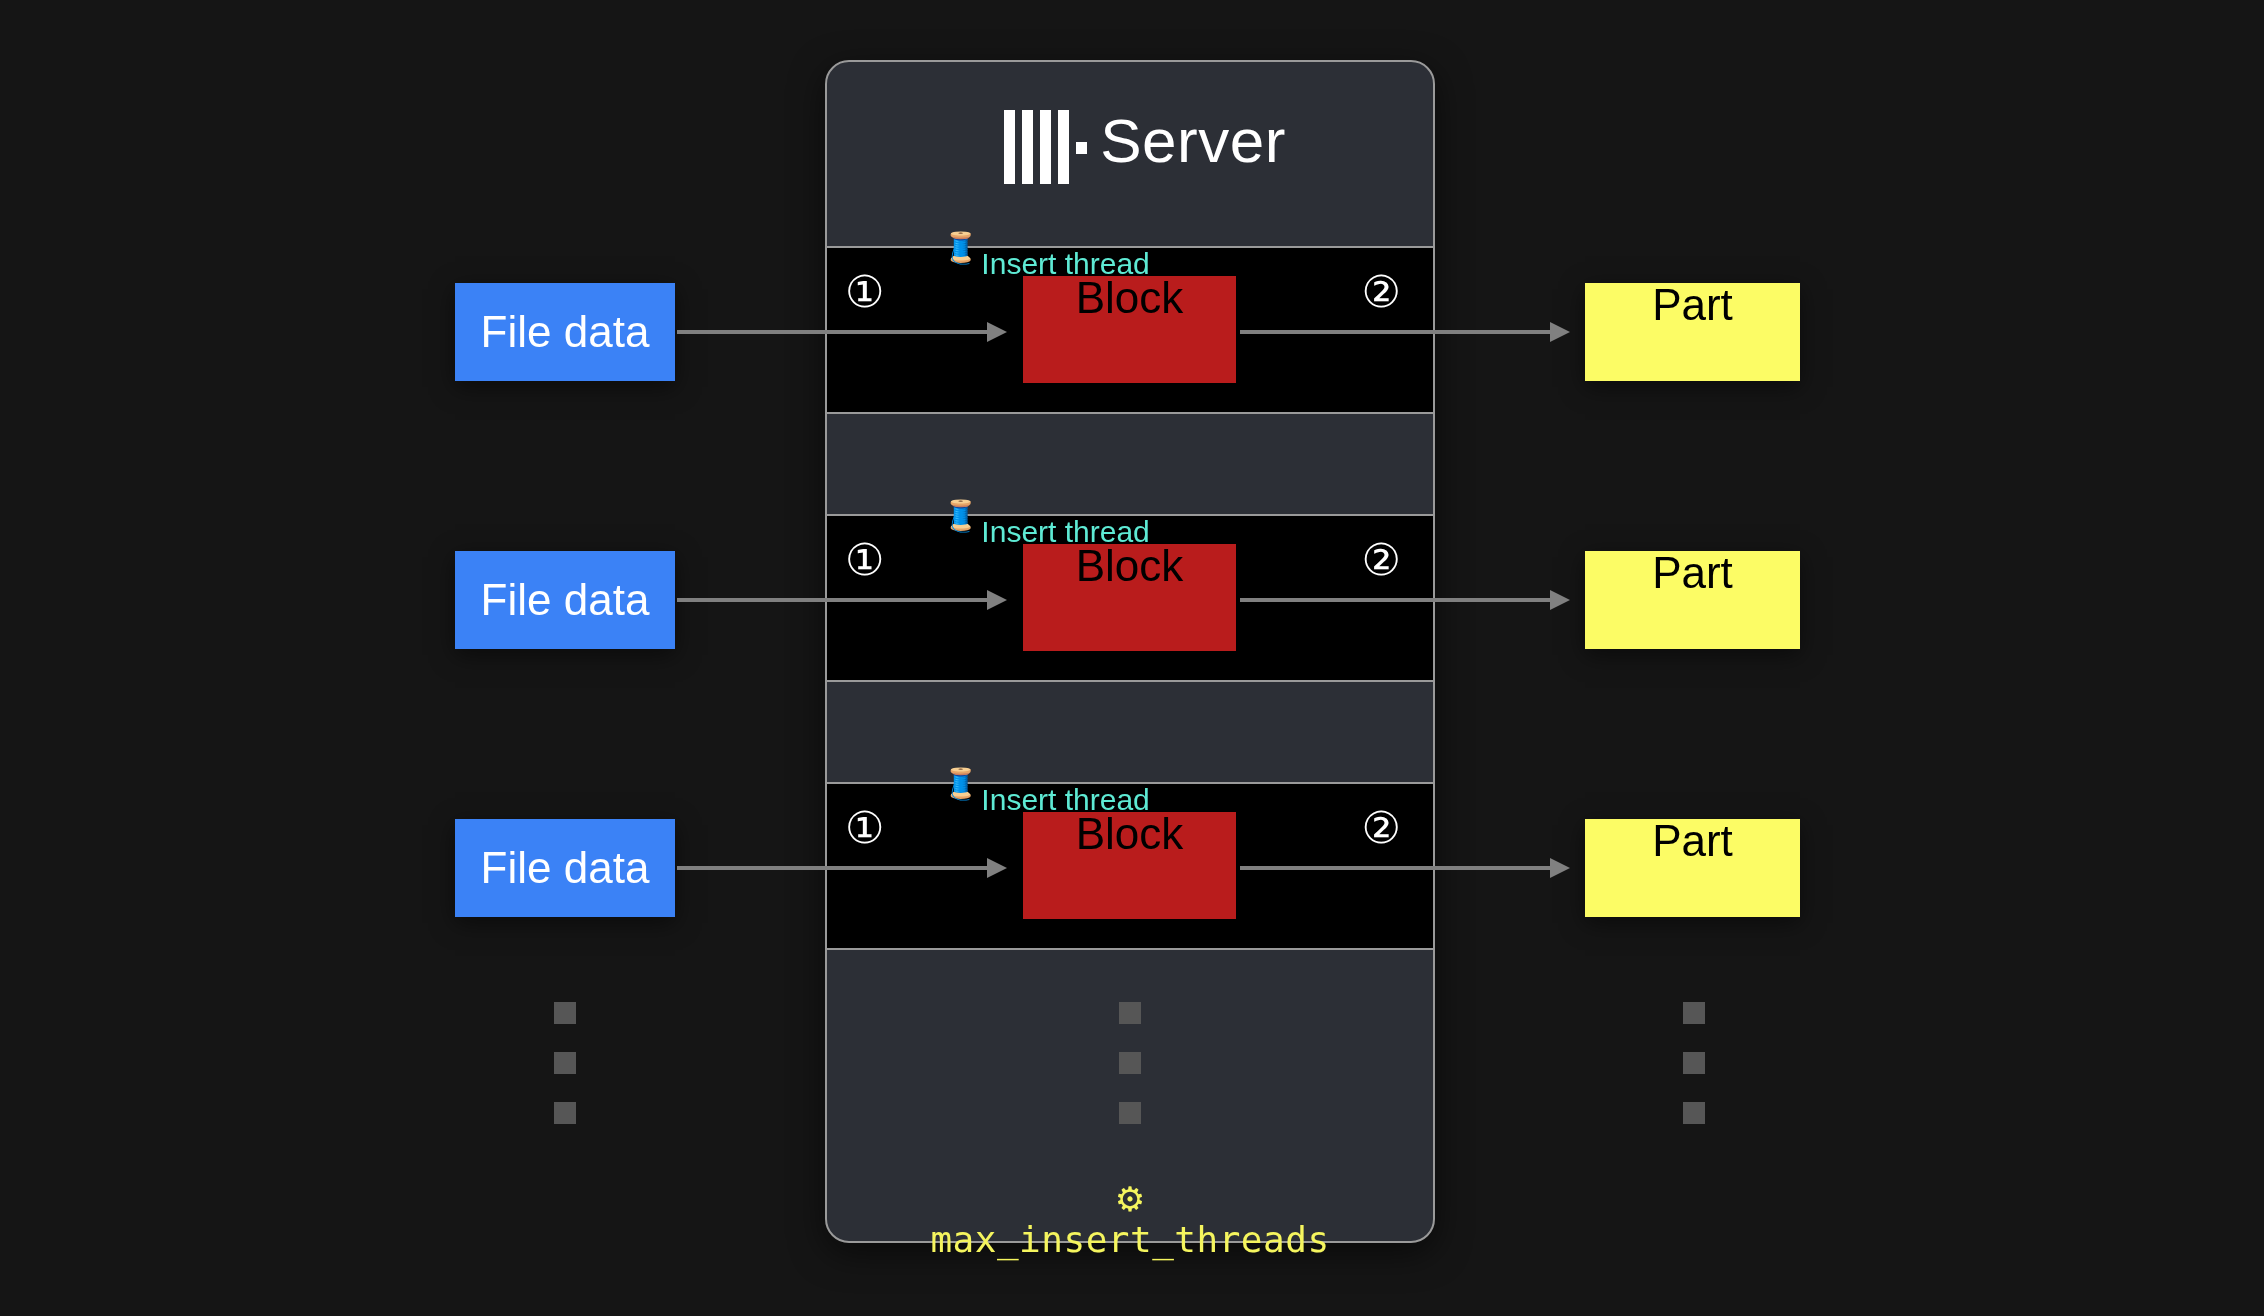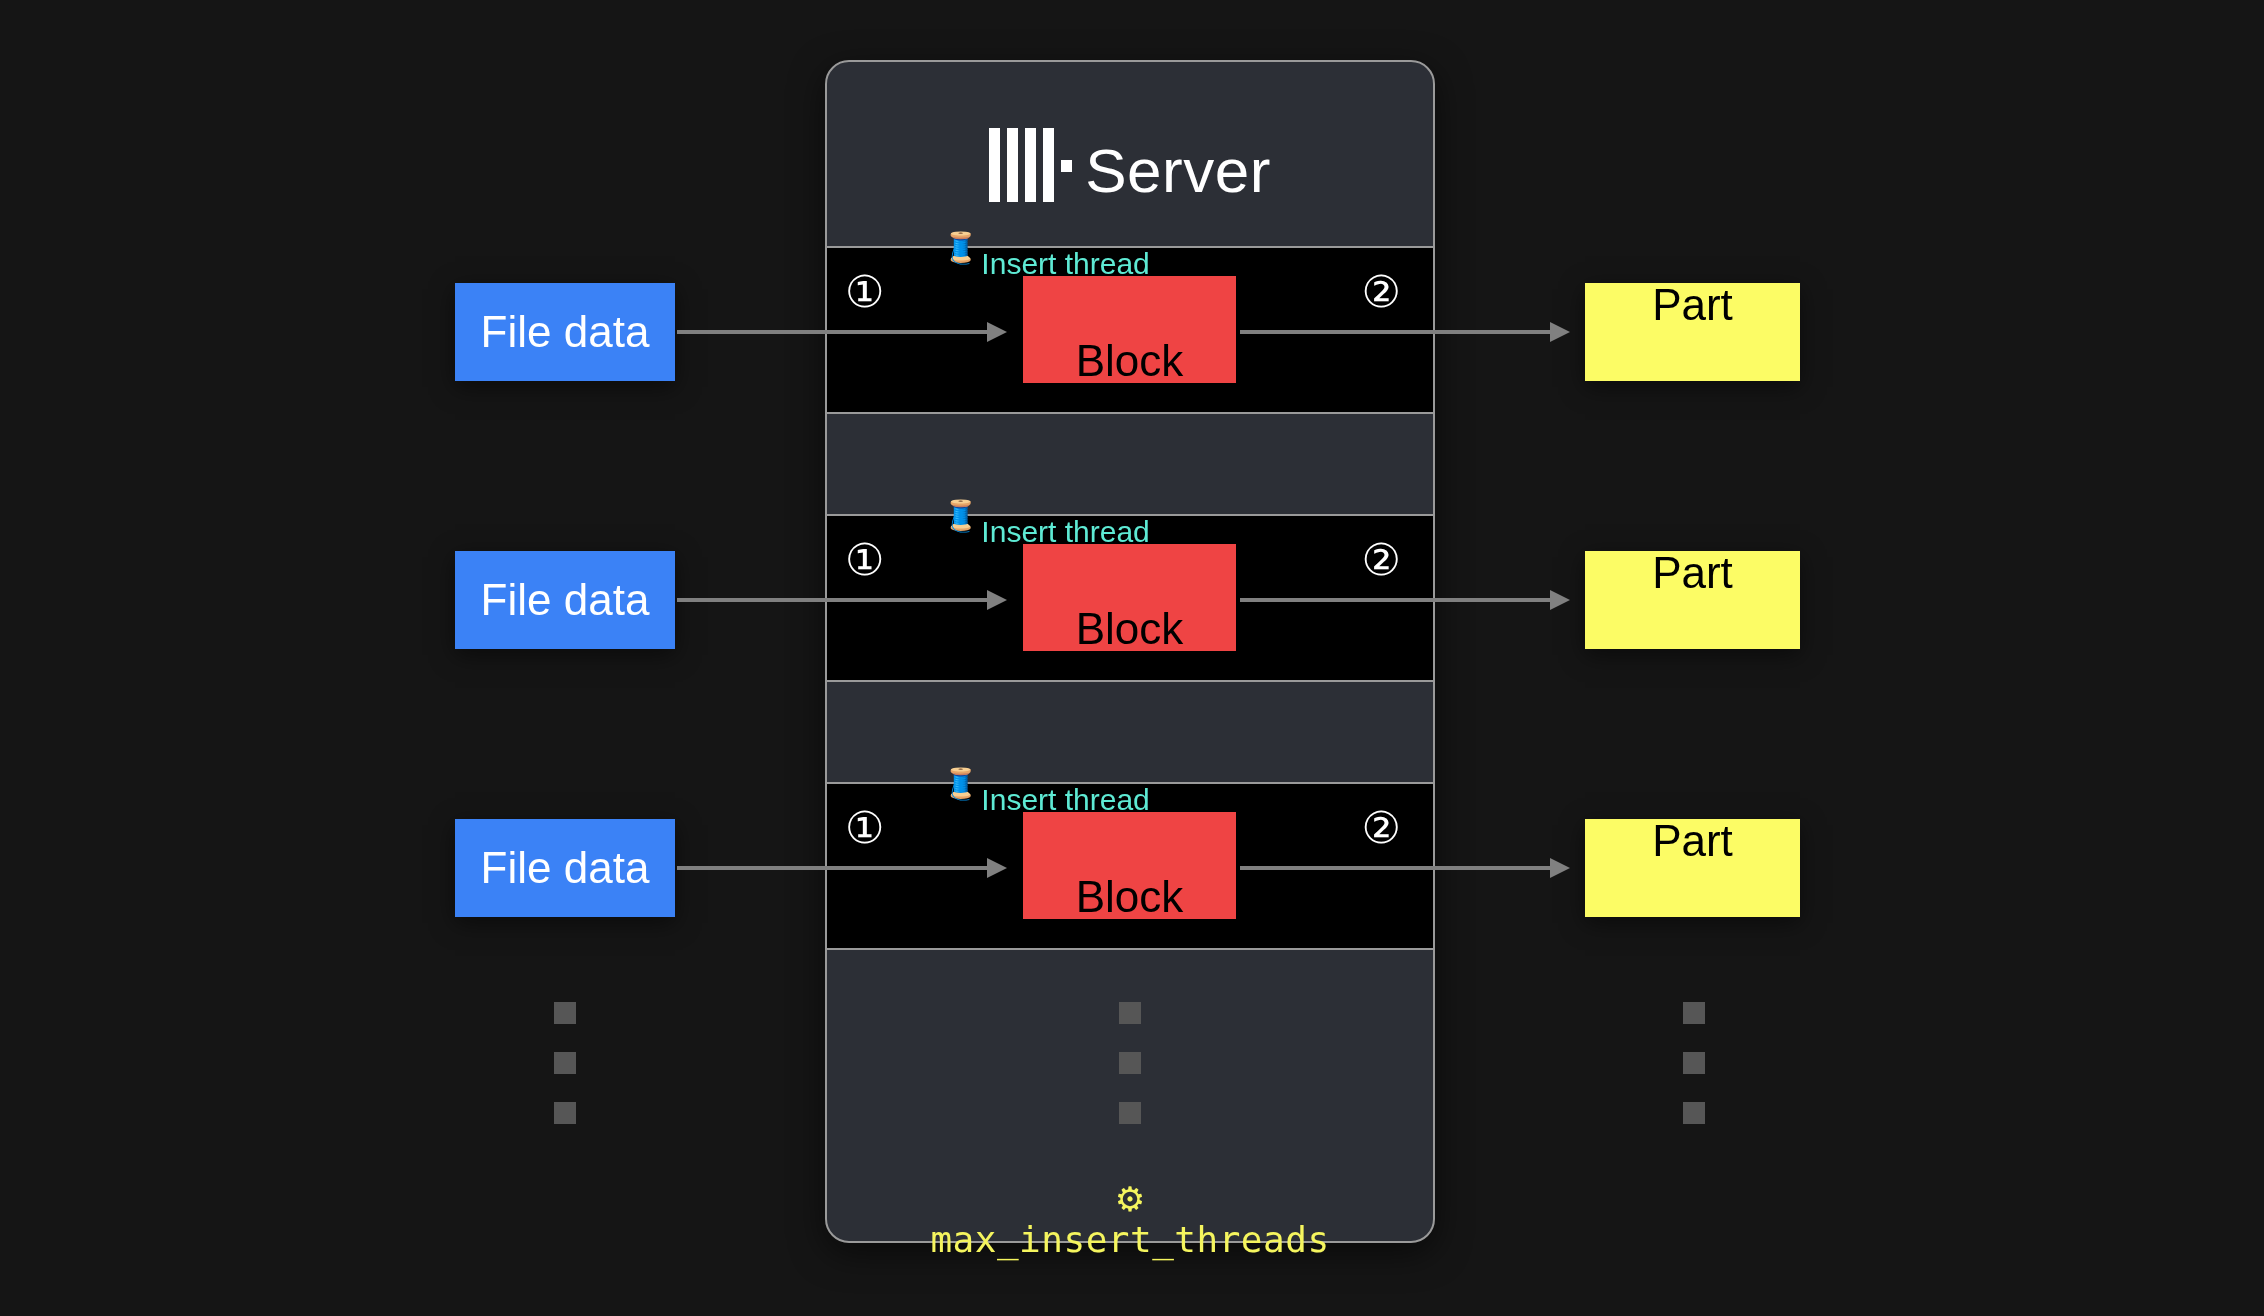--- a/index.html
+++ b/index.html
@@ -31,26 +31,26 @@
     height: 1183px;
     background: #2c2f36;
     border: 2px solid #9a9a9a;
     border-radius: 24px;
     box-sizing: border-box;
     box-shadow: 0 10px 34px rgba(0,0,0,0.55);
   }
 
   #server-title-wrap {
     position: absolute;
-    left: 0;
+    left: 15px;
     top: 48px;
     width: 100%;
     height: 92px;
     display: flex;
-    align-items: flex-end;
+    align-items: flex-start;
     justify-content: center;
     gap: 13px;
   }
 
   #ch-logo {
     display: flex;
     align-items: flex-end;
     gap: 7px;
     height: 74px;
   }
@@ -121,23 +121,23 @@
   }
   .circ-num.left  { left: 18px;  top: 22px; }
   .circ-num.right { right: 32px; top: 22px; }
 
   .block-box {
     position: absolute;
     left: 196px;
     top: 28px;
     width: 213px;
     height: 107px;
-    background: #ef4444;
-    display: flex;
-    align-items: flex-end;
+    background: #b91c1c;
+    display: flex;
+    align-items: flex-start;
     justify-content: center;
     color: #000000;
     font-size: 44px;
     line-height: 1;
   }
 
   
   .file-box {
     position: absolute;
     left: 455px;

